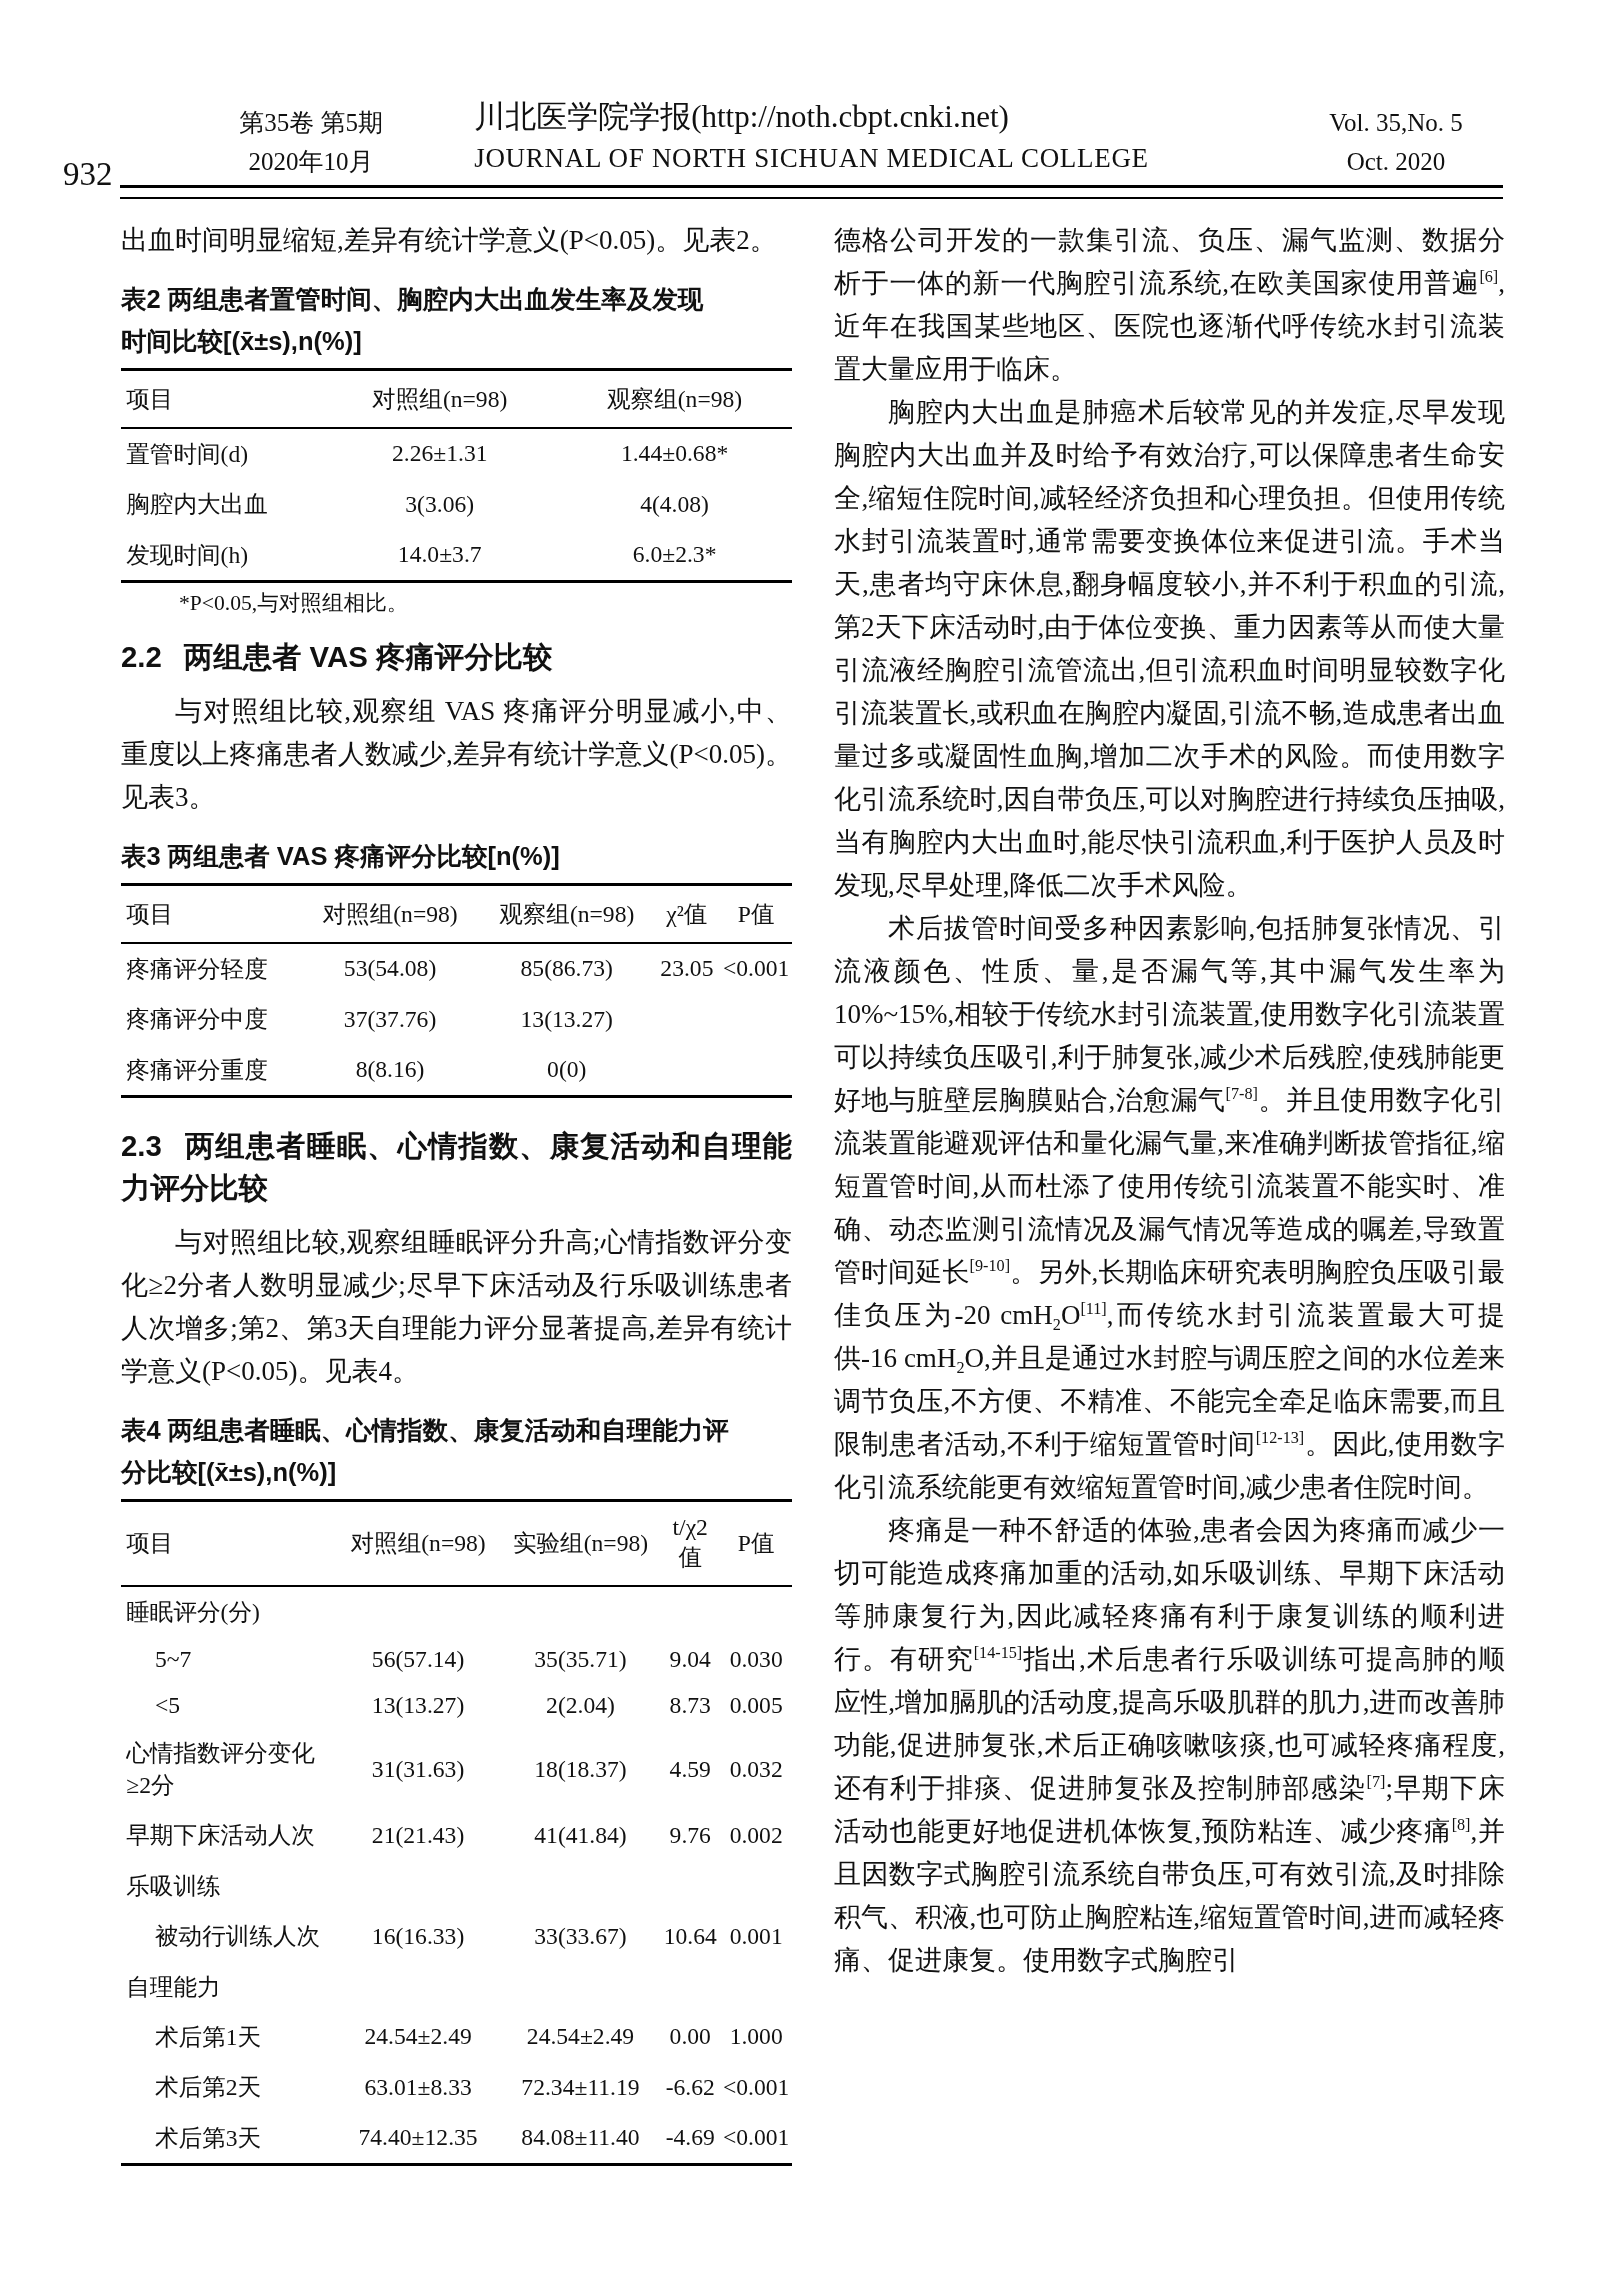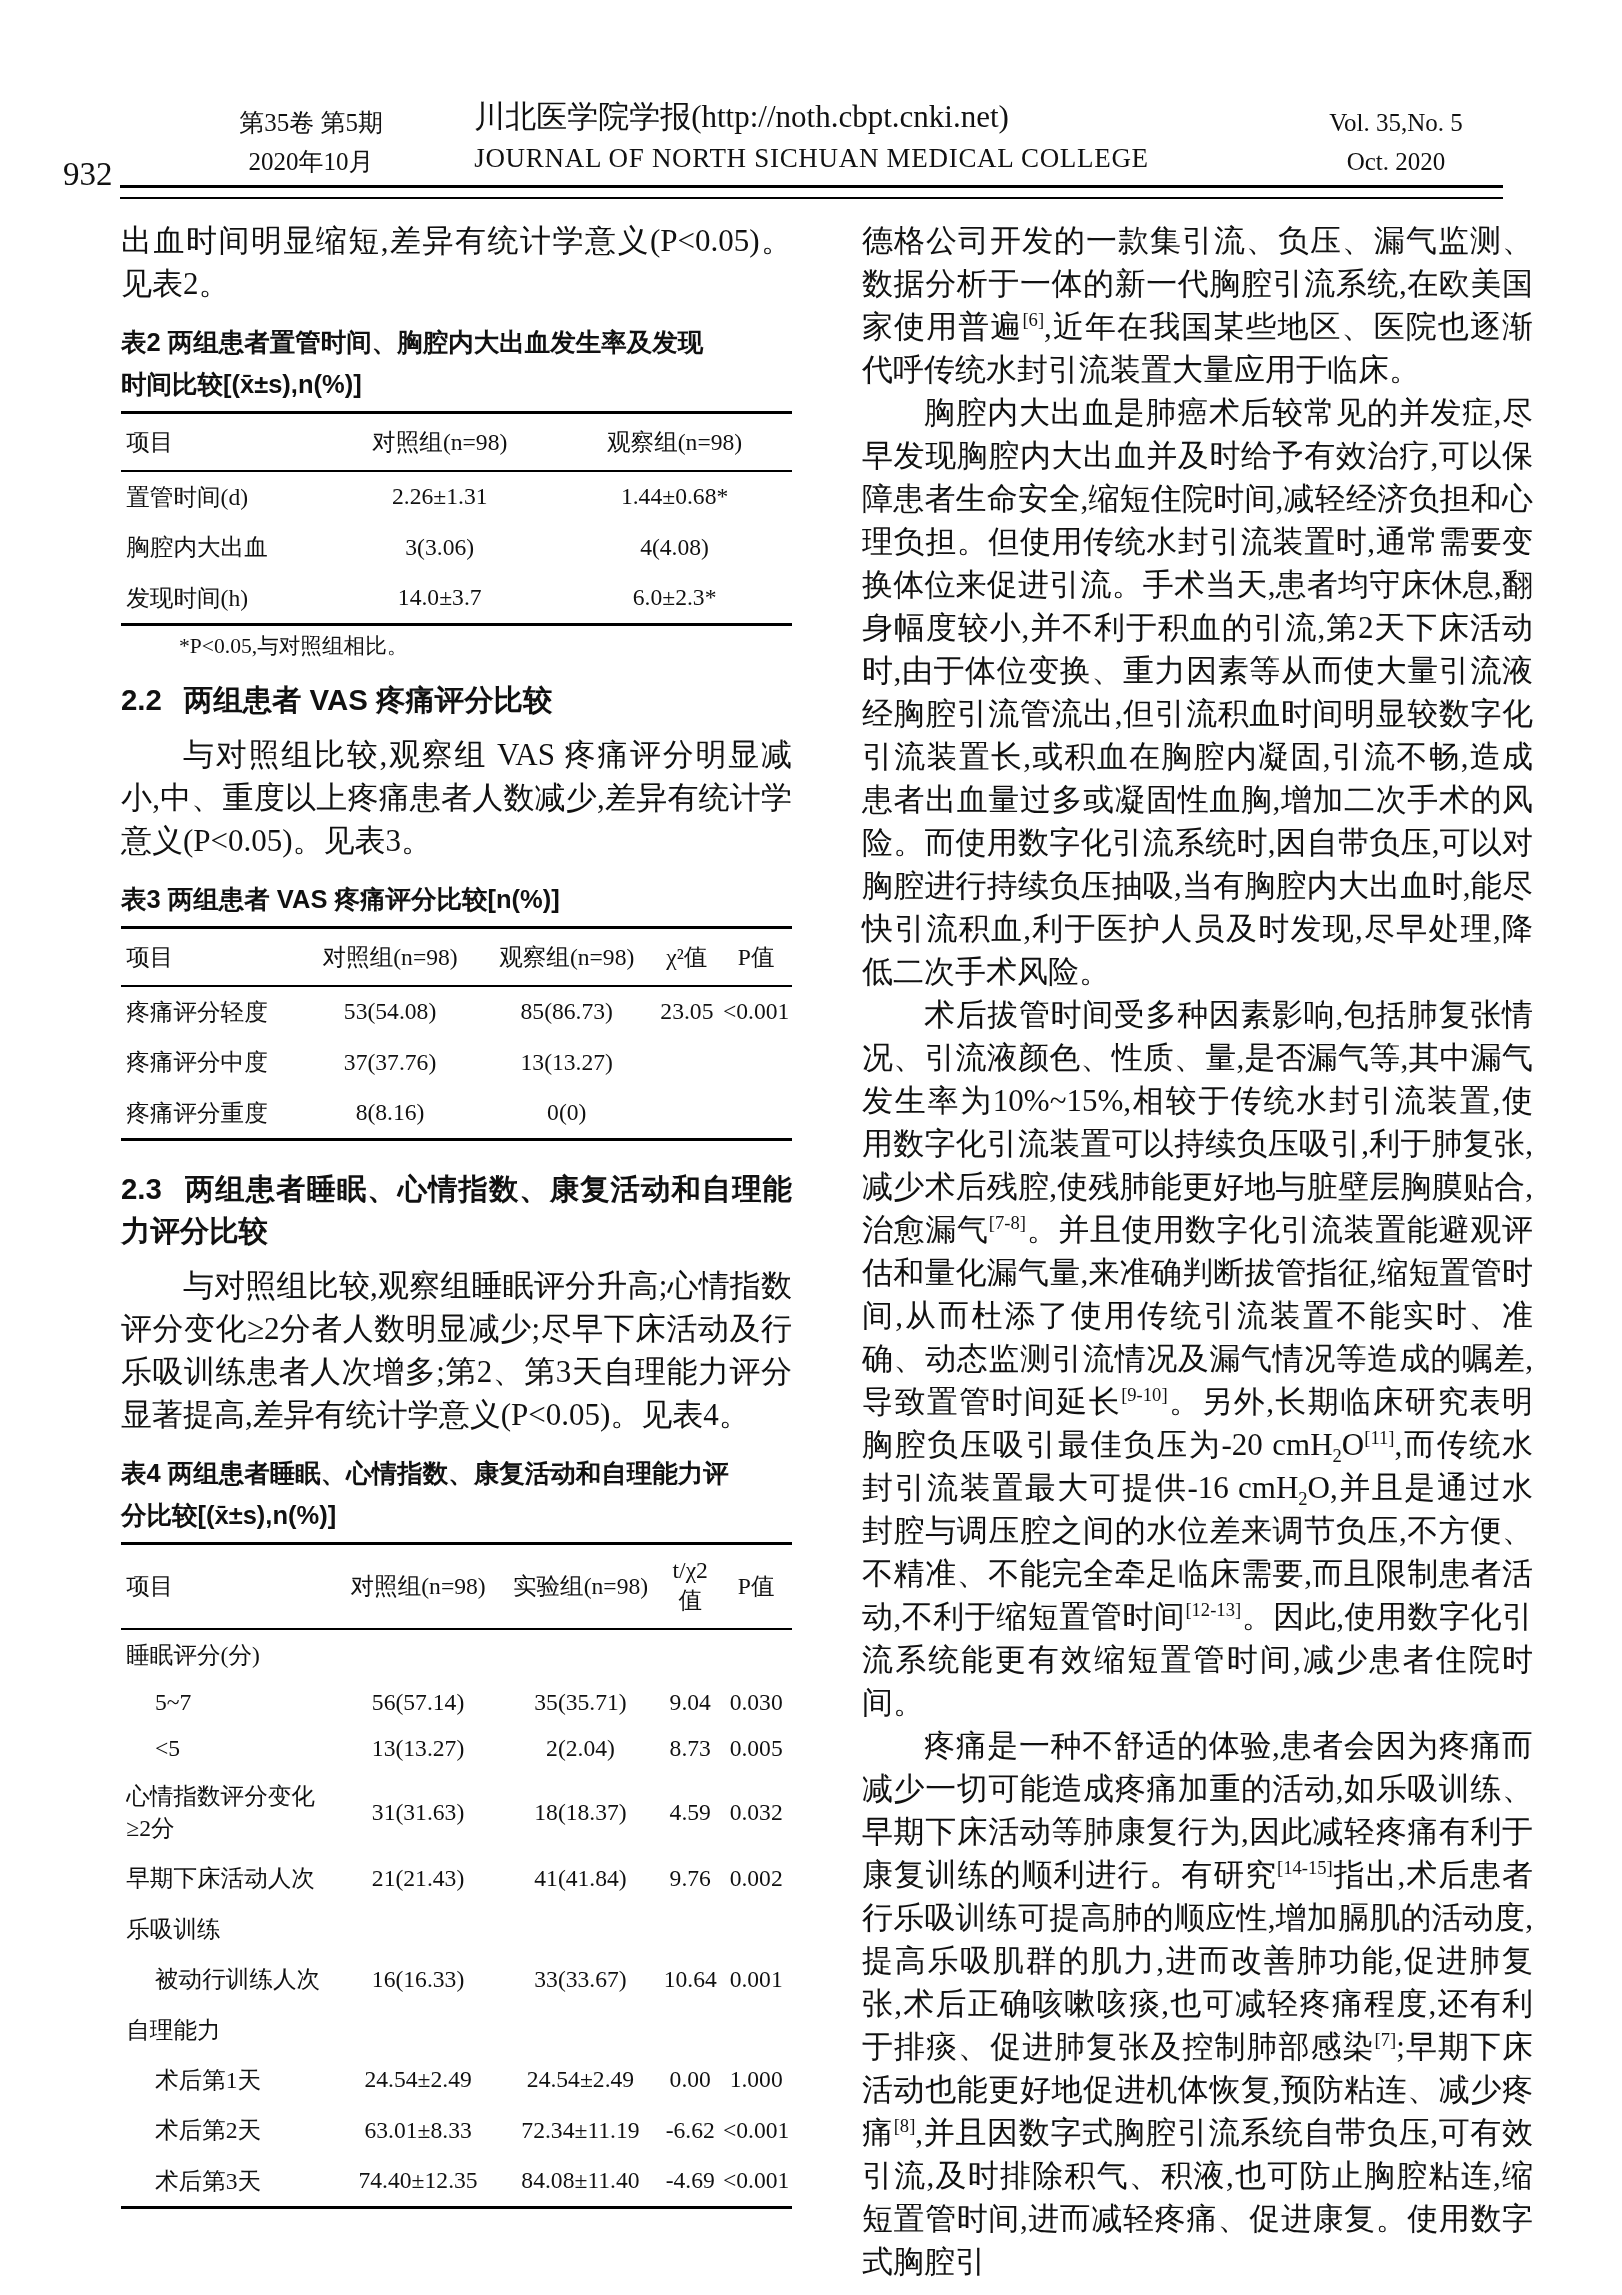--- a/index.html
+++ b/index.html
@@ -17,22 +17,22 @@
   .page-number{position:absolute;left:63px;top:156px;font-size:33px;}
   .hdr-center{position:absolute;left:50%;transform:translateX(-50%);top:96px;text-align:left;white-space:nowrap;}
   .hdr-center .cn{font-size:31px;line-height:42px;}
   .hdr-center .en{font-size:27px;line-height:41px;letter-spacing:0.7px;}
   .hdr-right{position:absolute;right:119px;top:103px;width:216px;text-align:center;font-size:25px;line-height:39px;}
   .rule-double{position:absolute;left:120px;width:1383px;top:185px;height:8.5px;
     border-top:3.9px solid #000;border-bottom:2px solid #000;}
   
   .col{position:absolute;top:219px;width:671px;}
   .col-left{left:121px;}
-  .col-right{left:862px;}
-  .body-p{font-size:31px;line-height:43px;text-align:justify;margin:0;}
+  .col-right{left:834px;}
+  .body-p{font-size:27px;line-height:43px;text-align:justify;margin:0;}
   .indent2{text-indent:2em;}
   
   .sec-heading{
     font-family:"Liberation Sans","DejaVu Sans",sans-serif;
     font-weight:bold;font-size:29.4px;line-height:42px;
     margin:17px 0 11.8px 0;text-align:justify;
   }
   .sec-heading .num{margin-right:22px;}
   
   .tbl-caption{

